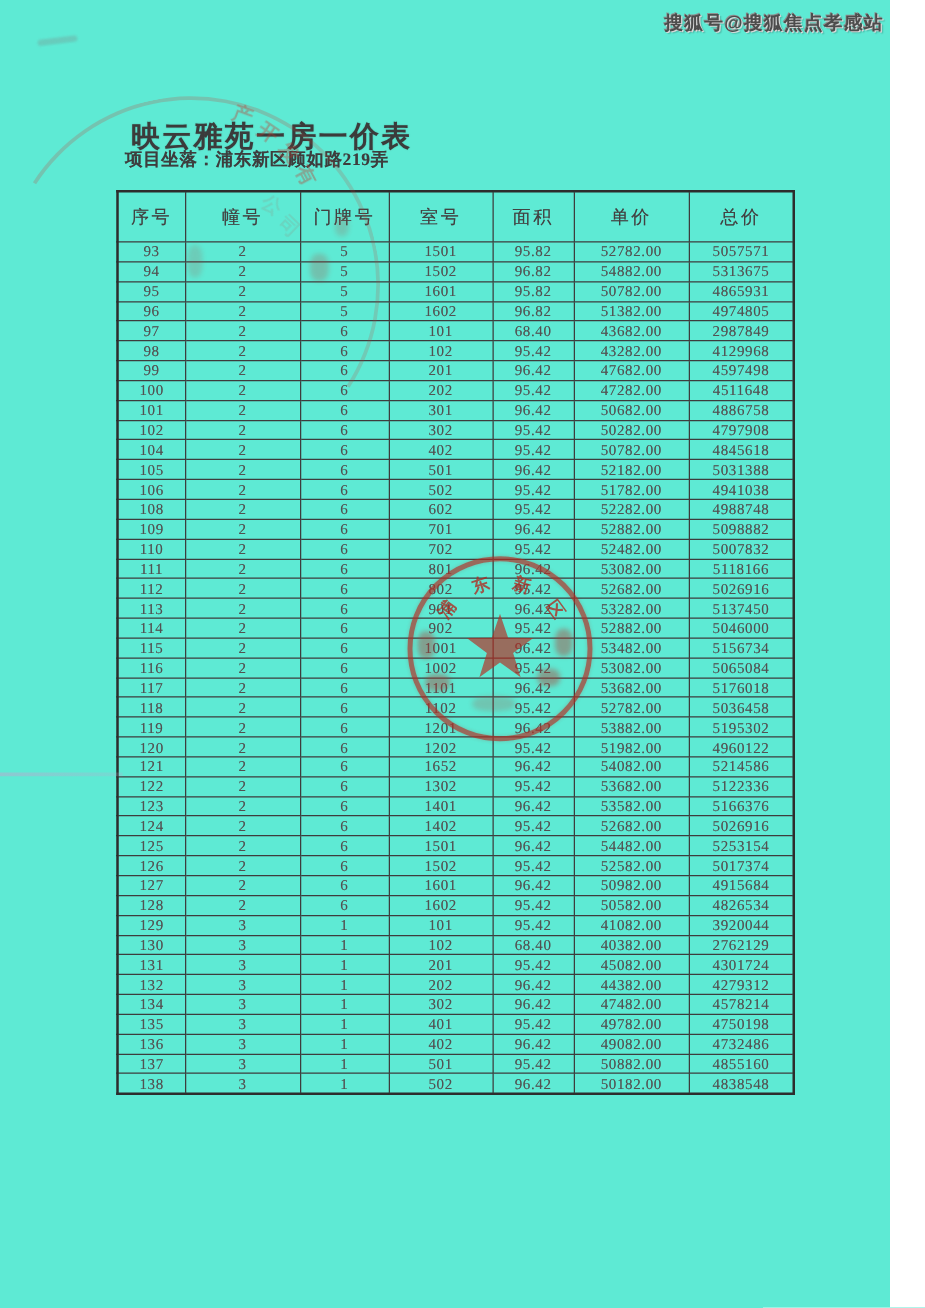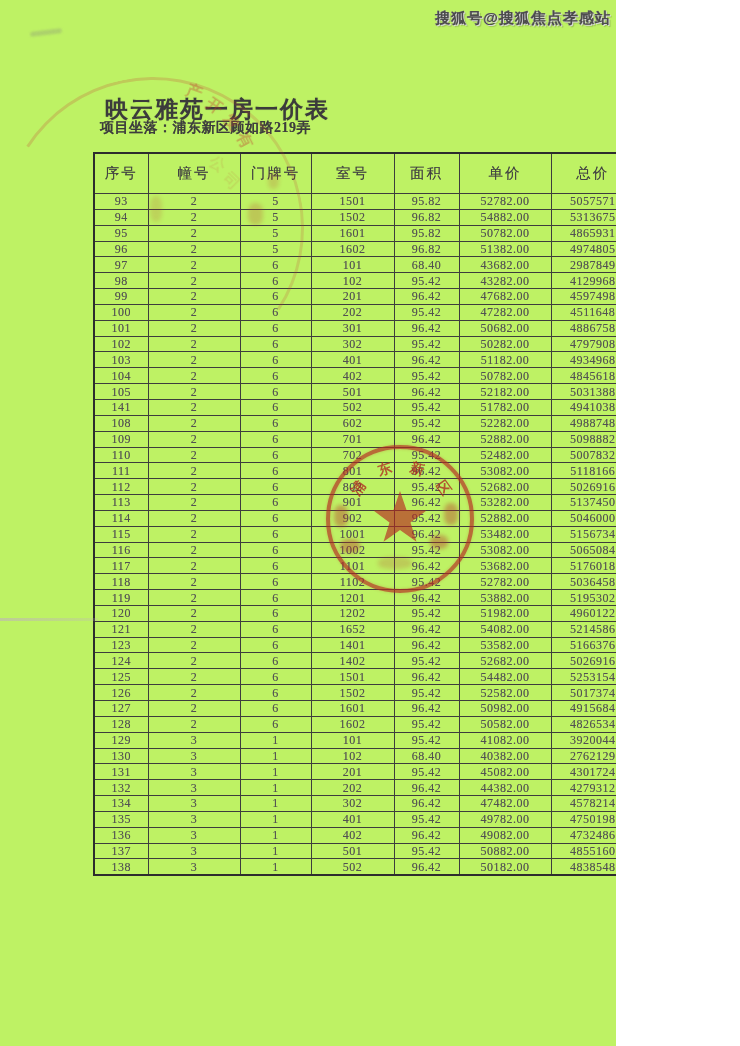--- a/index.html
+++ b/index.html
@@ -1,19 +1,19 @@
 <!DOCTYPE html>
 <html><head>
 <meta charset="utf-8">
 <style>
   html,body{margin:0;padding:0;}
   .page{
     position:relative;
-    width:616px;height:1046px;
-    background:#bef264;
+    width:712px;height:1046px;
+    background:#5eead4;
     overflow:hidden;
     font-family:"Liberation Serif","DejaVu Serif",serif;
   }
   
   .watermark{
     position:absolute;top:9px;right:5px;
     font-family:"Liberation Sans","DejaVu Sans",sans-serif;
     font-size:15px;font-weight:bold;letter-spacing:1px;
     color:#4c4c4c;
     text-shadow:1px 1px 0 #d8d8d8,-0.5px -0.5px 0 #8f8f8f,2px 2px 1px rgba(0,0,0,.18);
@@ -210,48 +210,39 @@
         <tr>
           <td>102</td>
           <td>2</td>
           <td>6</td>
           <td>302</td>
           <td>95.42</td>
           <td>50282.00</td>
           <td>4797908</td>
         </tr>
         <tr>
-          <td>103</td>
-          <td>2</td>
-          <td>6</td>
-          <td>401</td>
-          <td>96.42</td>
-          <td>51182.00</td>
-          <td>4934968</td>
-        </tr>
-        <tr>
           <td>104</td>
           <td>2</td>
           <td>6</td>
           <td>402</td>
           <td>95.42</td>
           <td>50782.00</td>
           <td>4845618</td>
         </tr>
         <tr>
           <td>105</td>
           <td>2</td>
           <td>6</td>
           <td>501</td>
           <td>96.42</td>
           <td>52182.00</td>
           <td>5031388</td>
         </tr>
         <tr>
-          <td>141</td>
+          <td>106</td>
           <td>2</td>
           <td>6</td>
           <td>502</td>
           <td>95.42</td>
           <td>51782.00</td>
           <td>4941038</td>
         </tr>
         <tr>
           <td>108</td>
           <td>2</td>
@@ -370,20 +361,29 @@
           <td>4960122</td>
         </tr>
         <tr>
           <td>121</td>
           <td>2</td>
           <td>6</td>
           <td>1652</td>
           <td>96.42</td>
           <td>54082.00</td>
           <td>5214586</td>
+        </tr>
+        <tr>
+          <td>122</td>
+          <td>2</td>
+          <td>6</td>
+          <td>1302</td>
+          <td>95.42</td>
+          <td>53682.00</td>
+          <td>5122336</td>
         </tr>
         <tr>
           <td>123</td>
           <td>2</td>
           <td>6</td>
           <td>1401</td>
           <td>96.42</td>
           <td>53582.00</td>
           <td>5166376</td>
         </tr>

